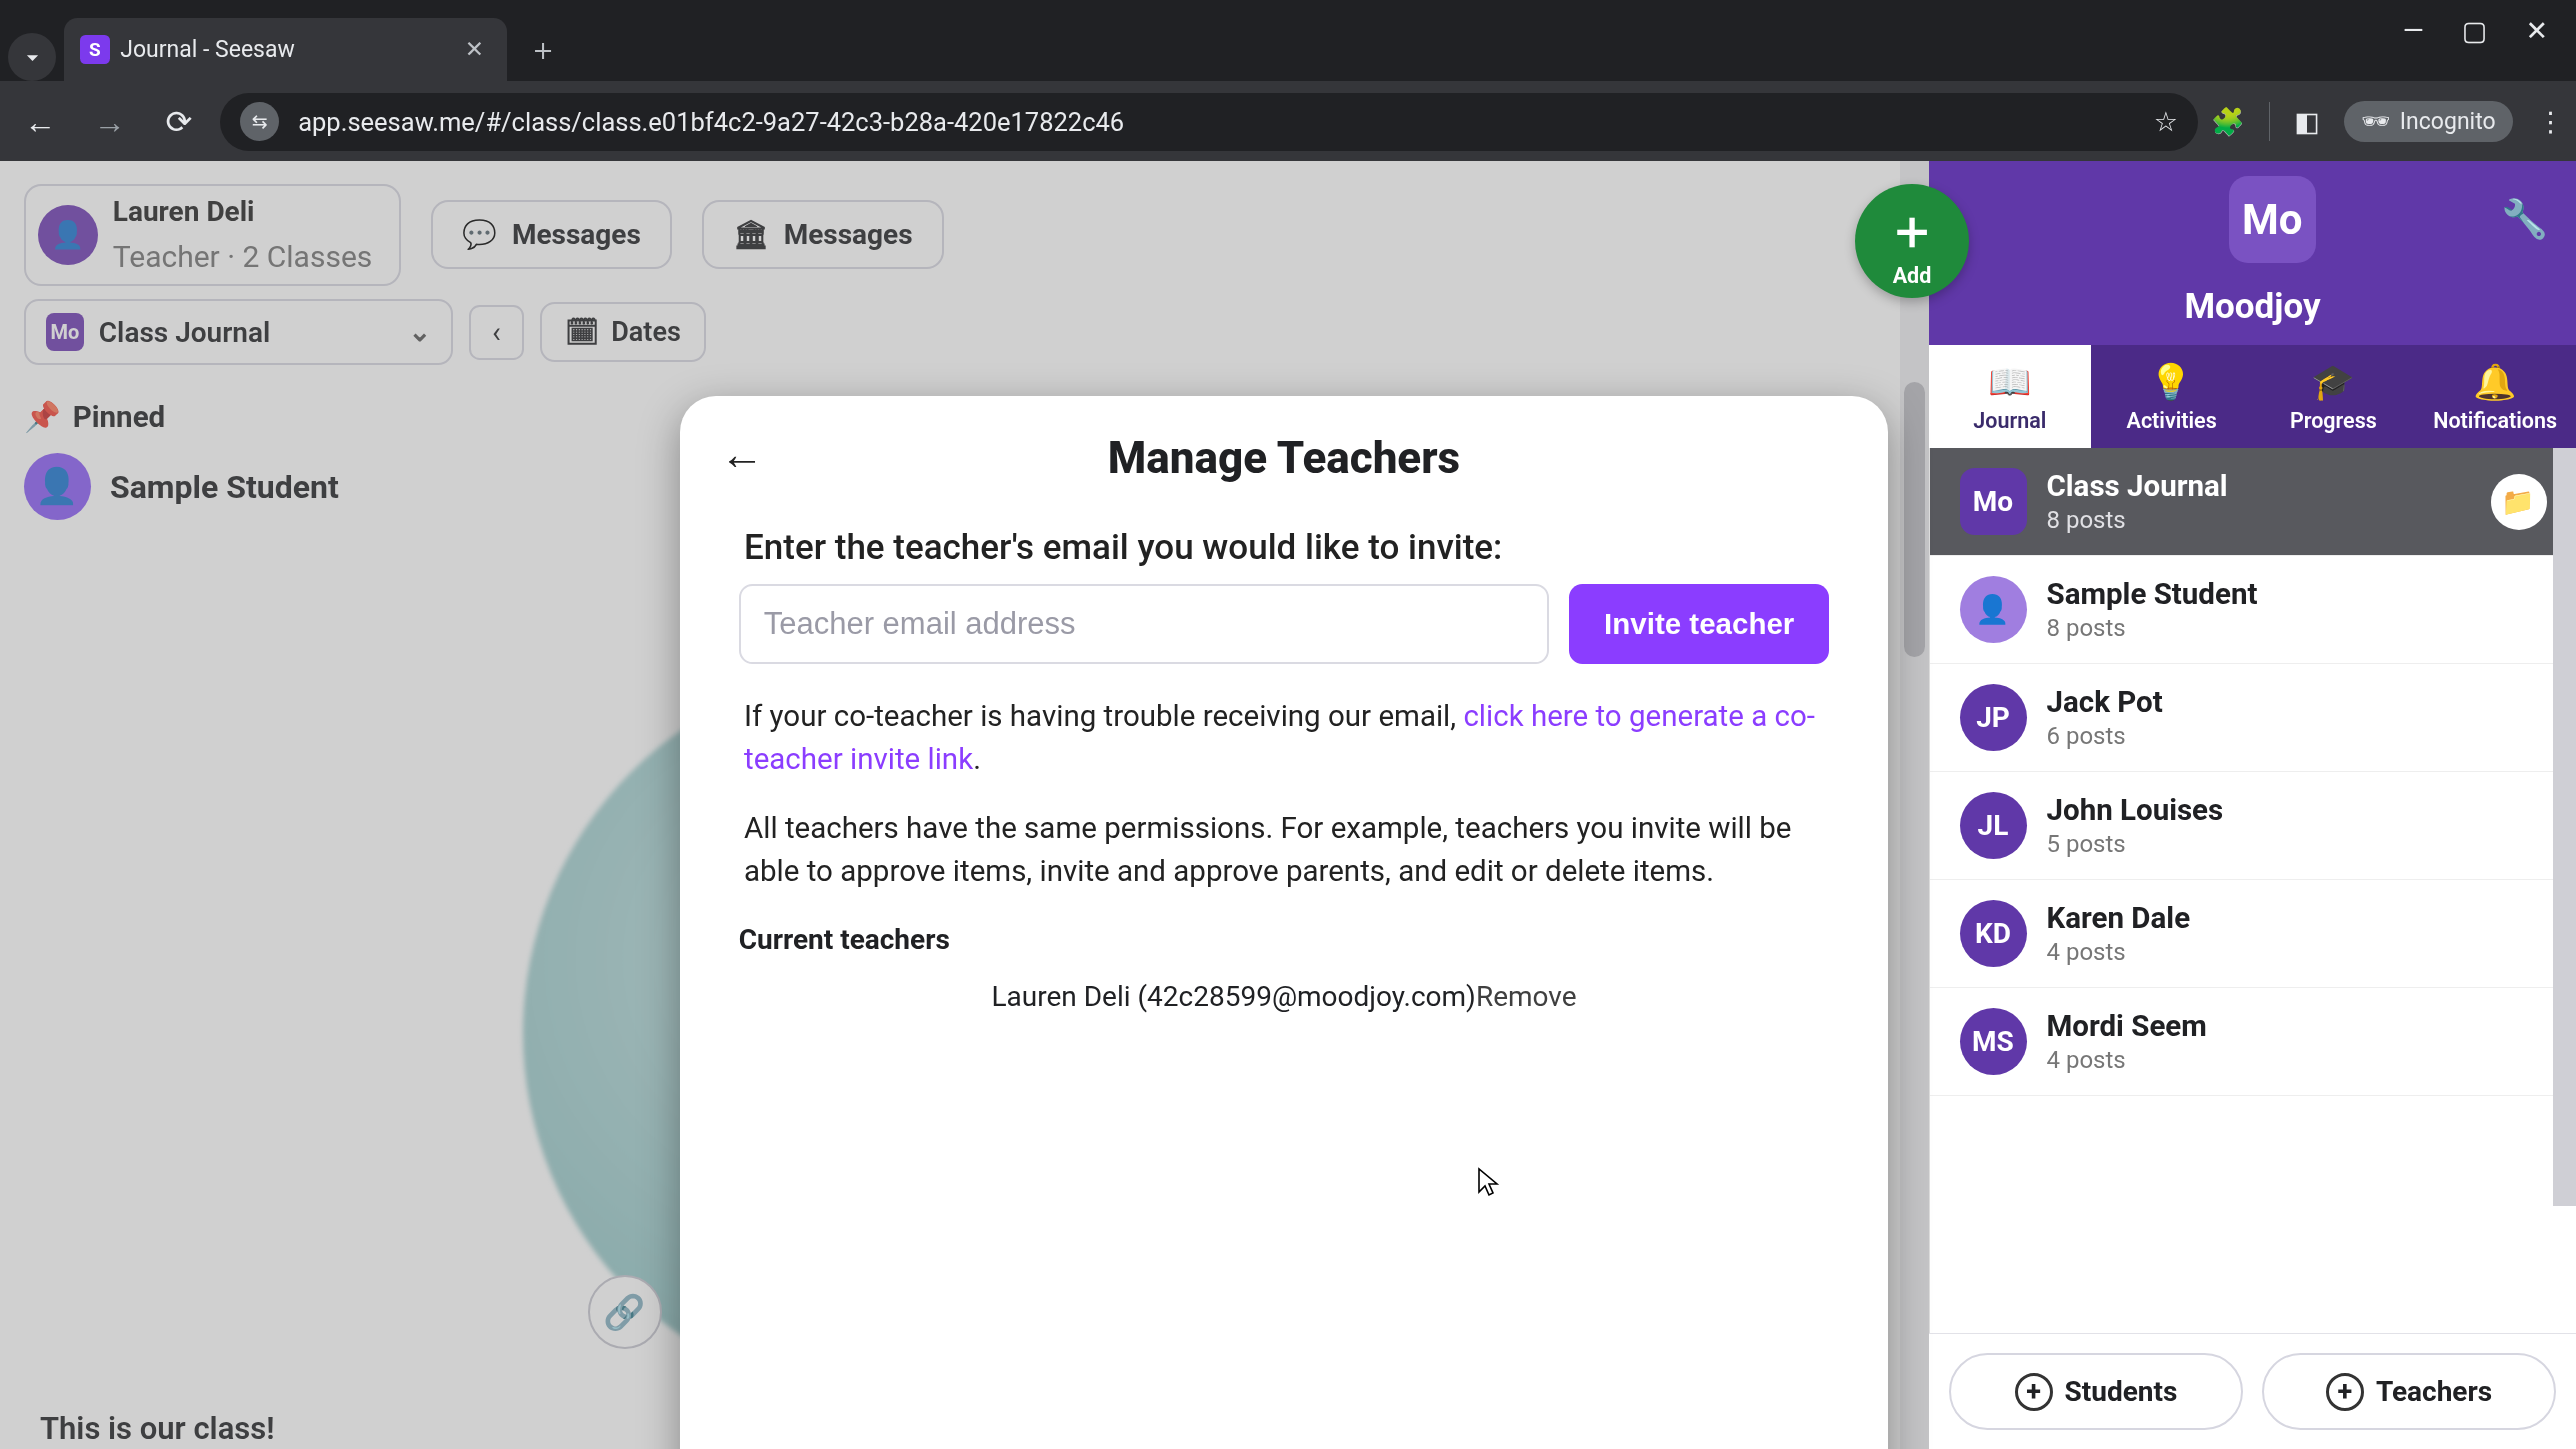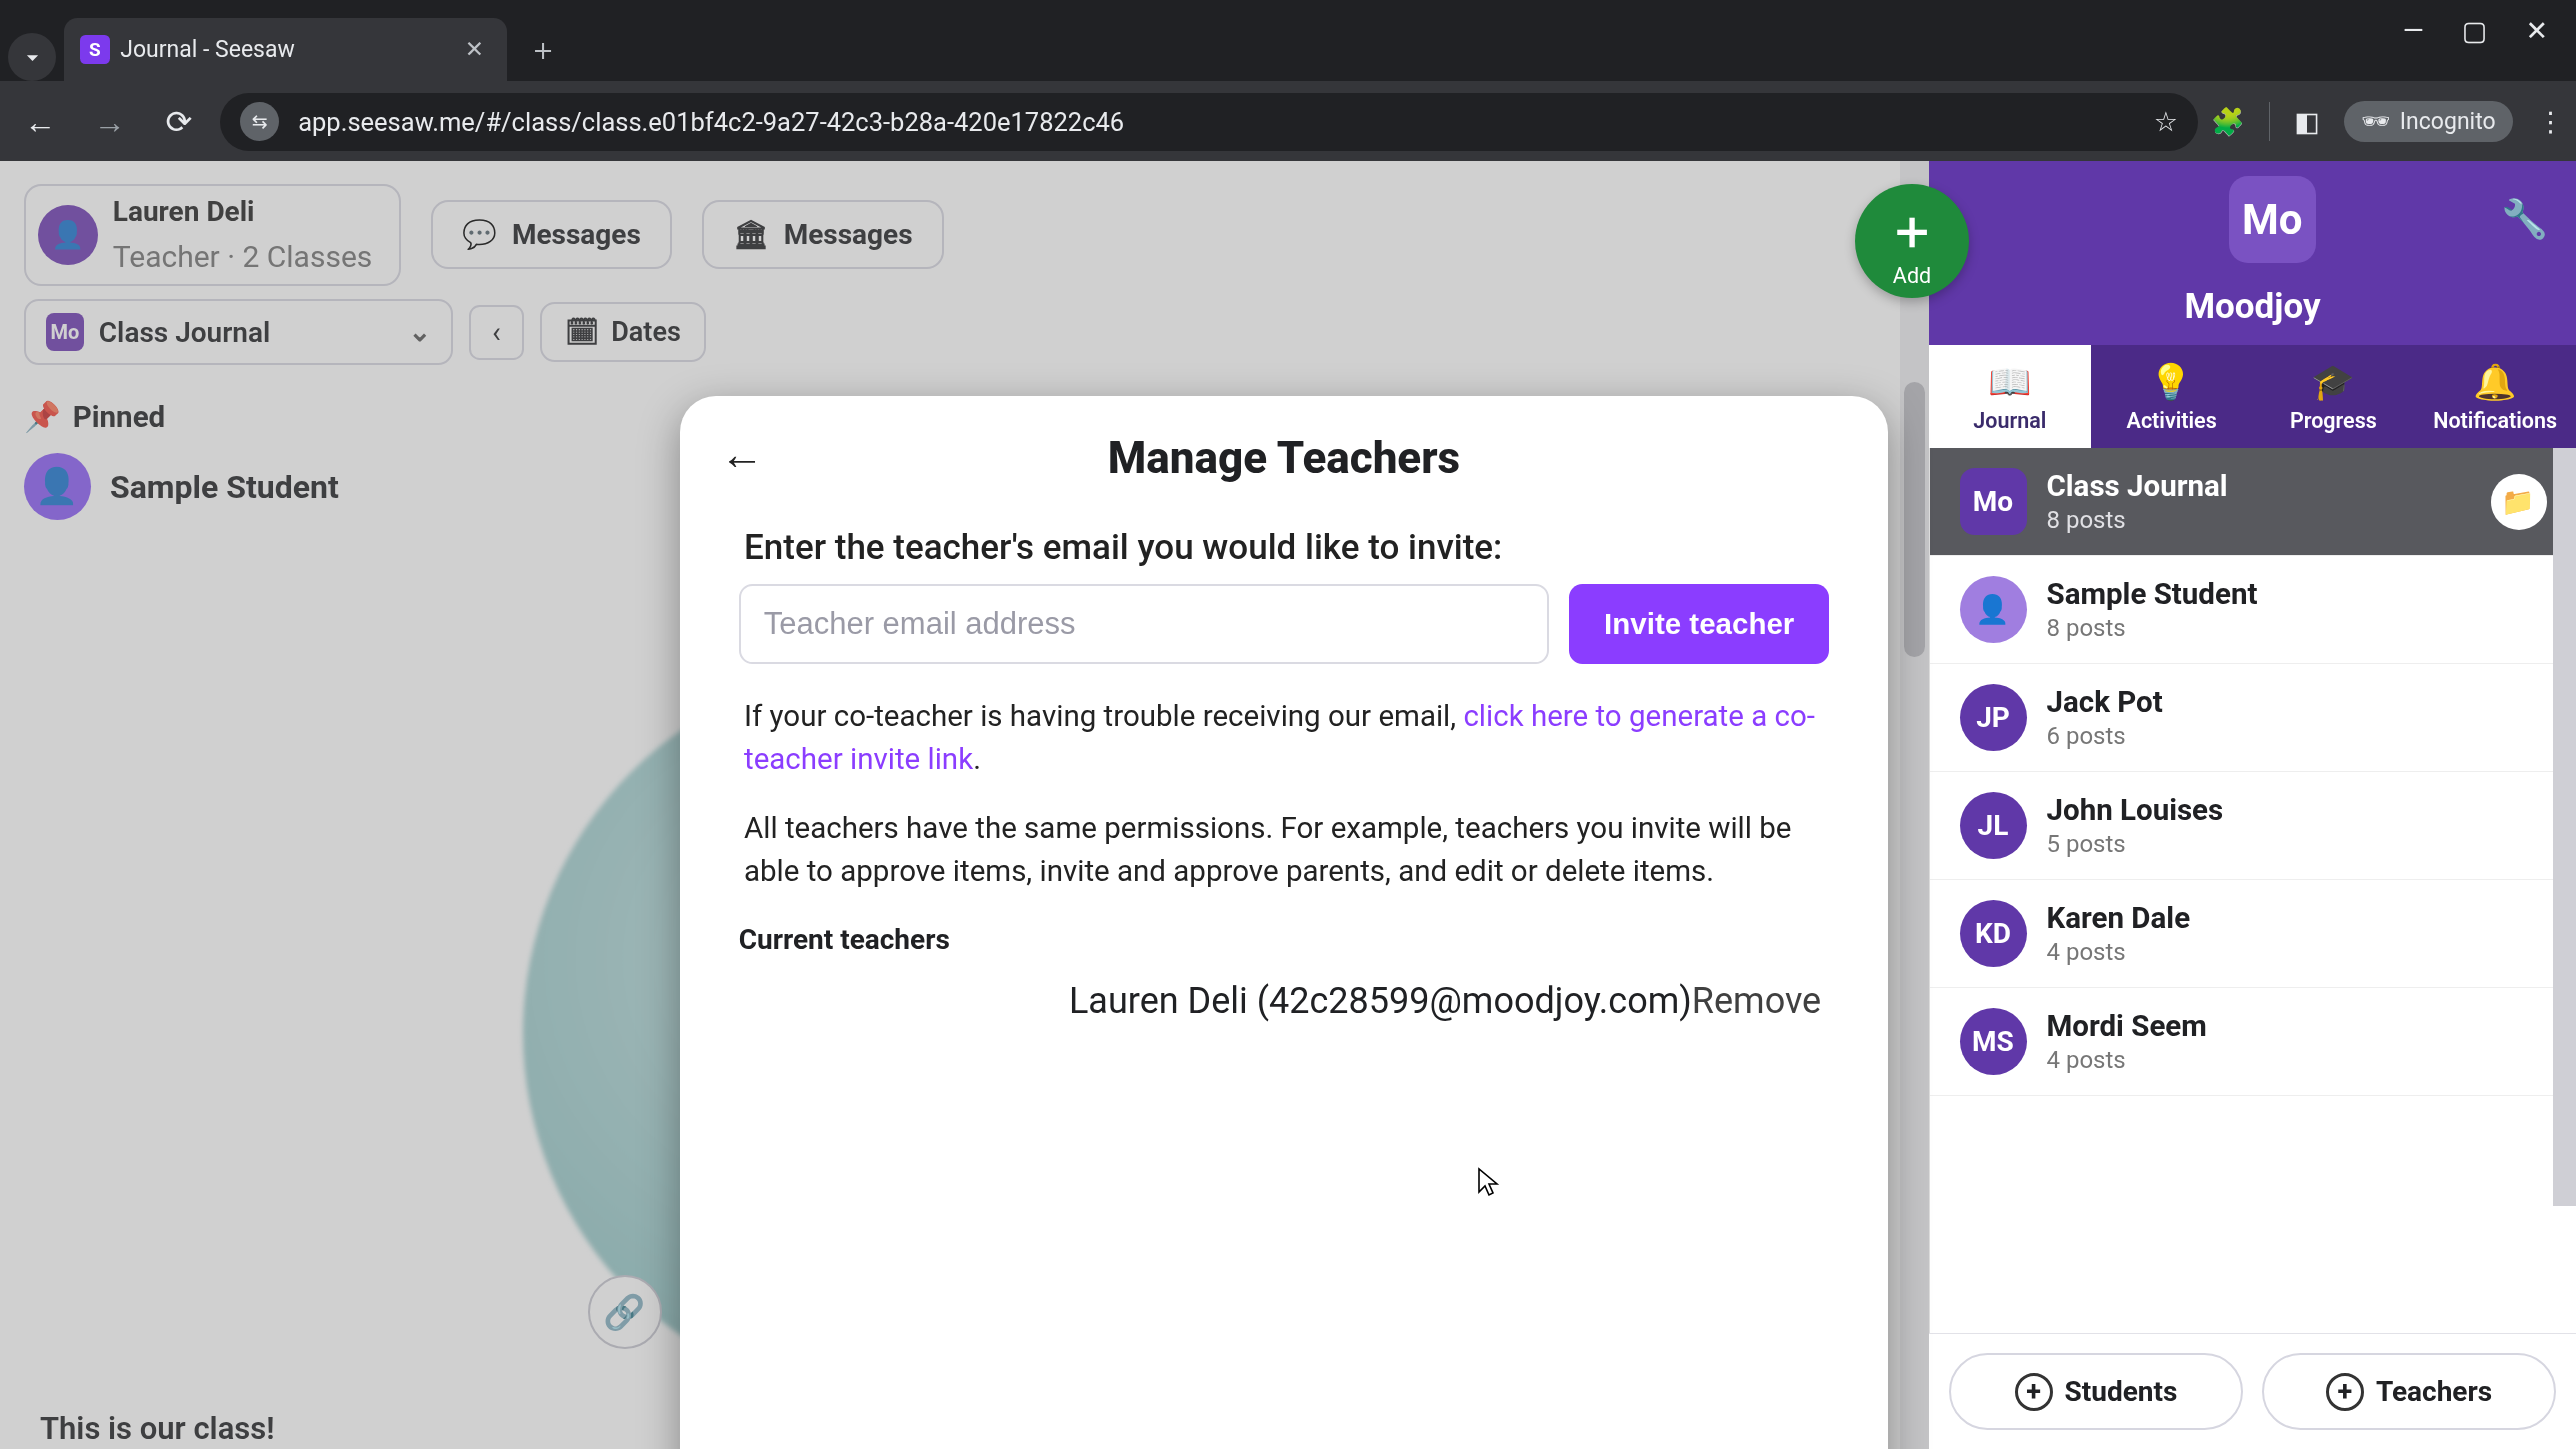--- a/index.html
+++ b/index.html
@@ -167,21 +167,21 @@
     display:flex; align-items:center; justify-content:space-between;
     padding-top:14.8px;
   }
   .add-btn {
     position:absolute; left:-74px; top:23px;
     width:114px; height:114px; border-radius:50%; background:#1f8a3b;
     display:flex; flex-direction:column; align-items:center; justify-content:center;
     color:#fff; font-size:54px; font-weight:700; z-index:65;
     box-shadow: 0 4px 10.7px rgba(0,0,0,0.25);
   }
-  .add-btn .lbl { font-size:21.5px; font-weight:400; margin-top:-4px; }
+  .add-btn .lbl { font-size:21.5px; font-weight:700; margin-top:-4px; }
   .class-emblem {
     width:87px; height:87px; border-radius:19px; background:#7a52c2;
     display:flex;align-items:center;justify-content:center; font-size:42px; font-weight:700;
   }
   .wrench { font-size:38px; }
   .class-name { text-align:center; font-size:35px; font-weight:700; padding:5.4px 0 17.4px;margin-top:18px; }
 
   .rail-tabs {
     display:flex; background:#4b2a87; color:#fff;
   }
@@ -264,22 +264,22 @@
   .invite-btn {
     background:#8b3dff; color:#fff; border:none; border-radius:13.4px;
     padding:0 35px; font-size:29.5px; font-weight:700;
   }
   .modal p.body {
     font-size:29.5px; line-height:1.45; margin:0 12px 27px; color:#222;
   }
   .modal p.body a { color:#8b3dff; text-decoration:none; }
   .section-label { font-size:28px; font-weight:700; margin:2.7px 6.7px 14.8px; }
   .teacher-row {
-    display:flex; align-items:center; justify-content:flex-end;
-    padding:9.4px 14.8px; font-size:36px;
+    display:flex; align-items:center; justify-content:center;
+    padding:9.4px 14.8px; font-size:28px;
   }
   .teacher-row .remove { color:#404040; font-weight:400; }
 
   
   .cursor {
     position:absolute; left:1476px; top:1005px; width:24px; height:34px; z-index:200;
     pointer-events:none;
   }
 
   svg.icon { width:1em; height:1em; display:block; }

